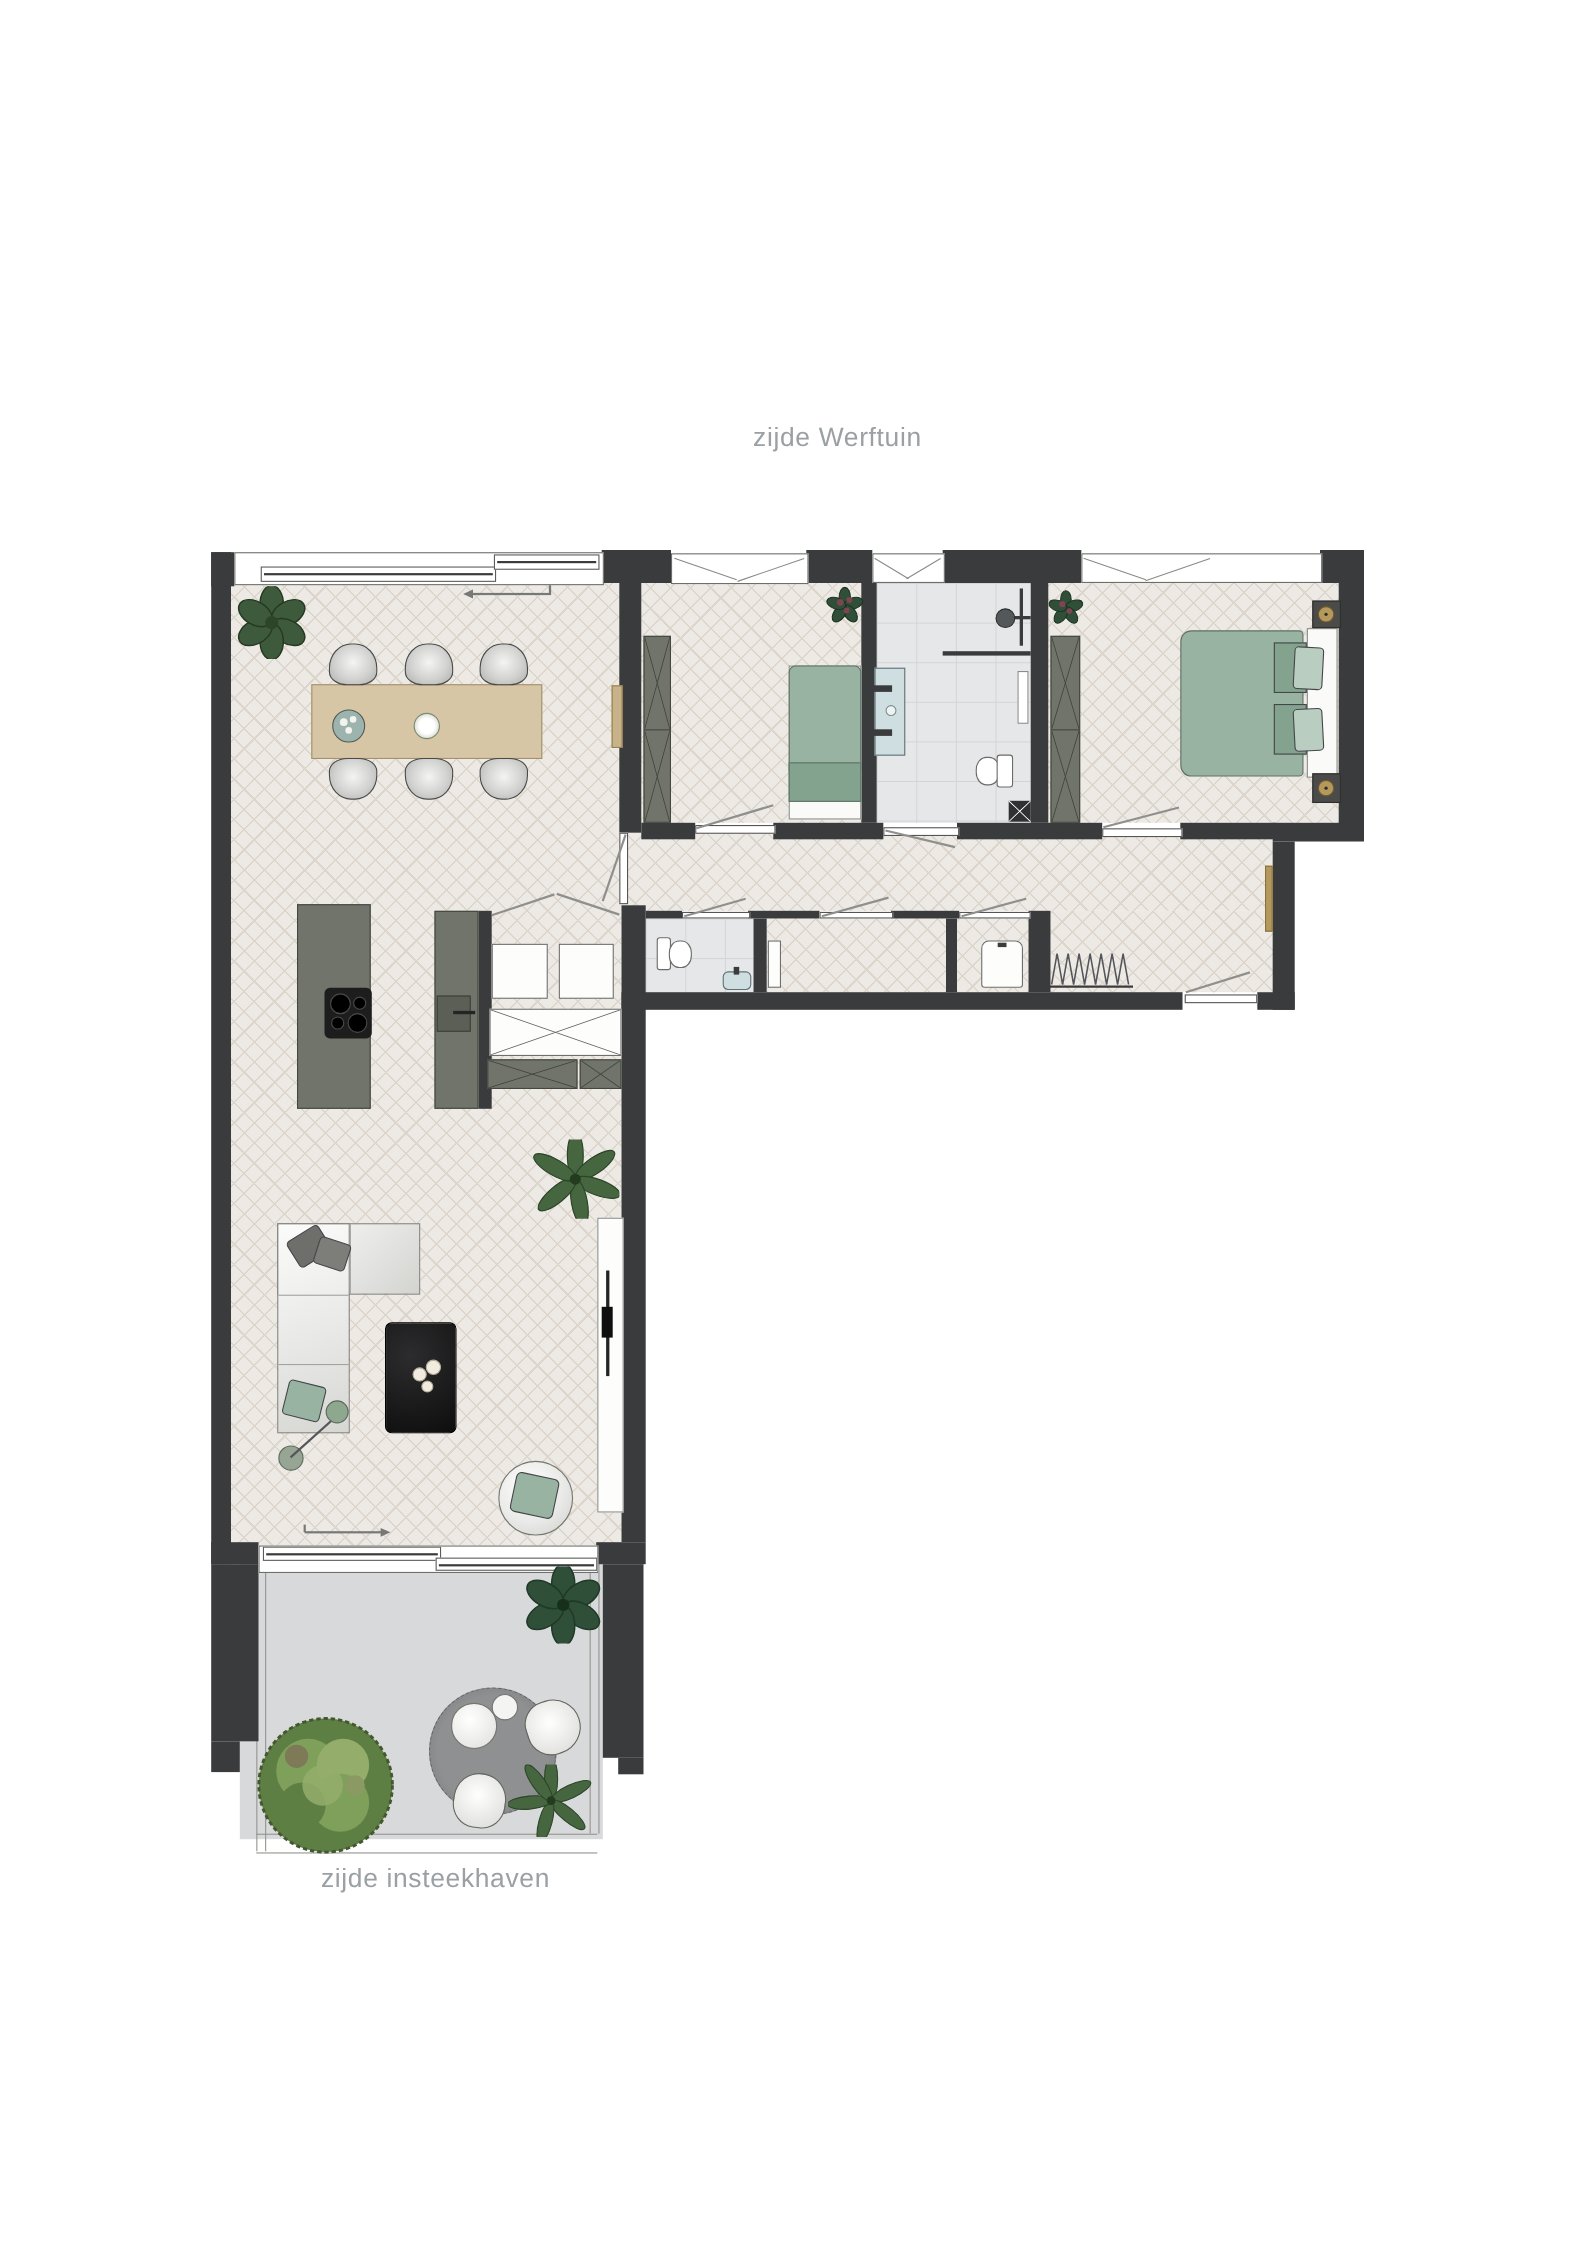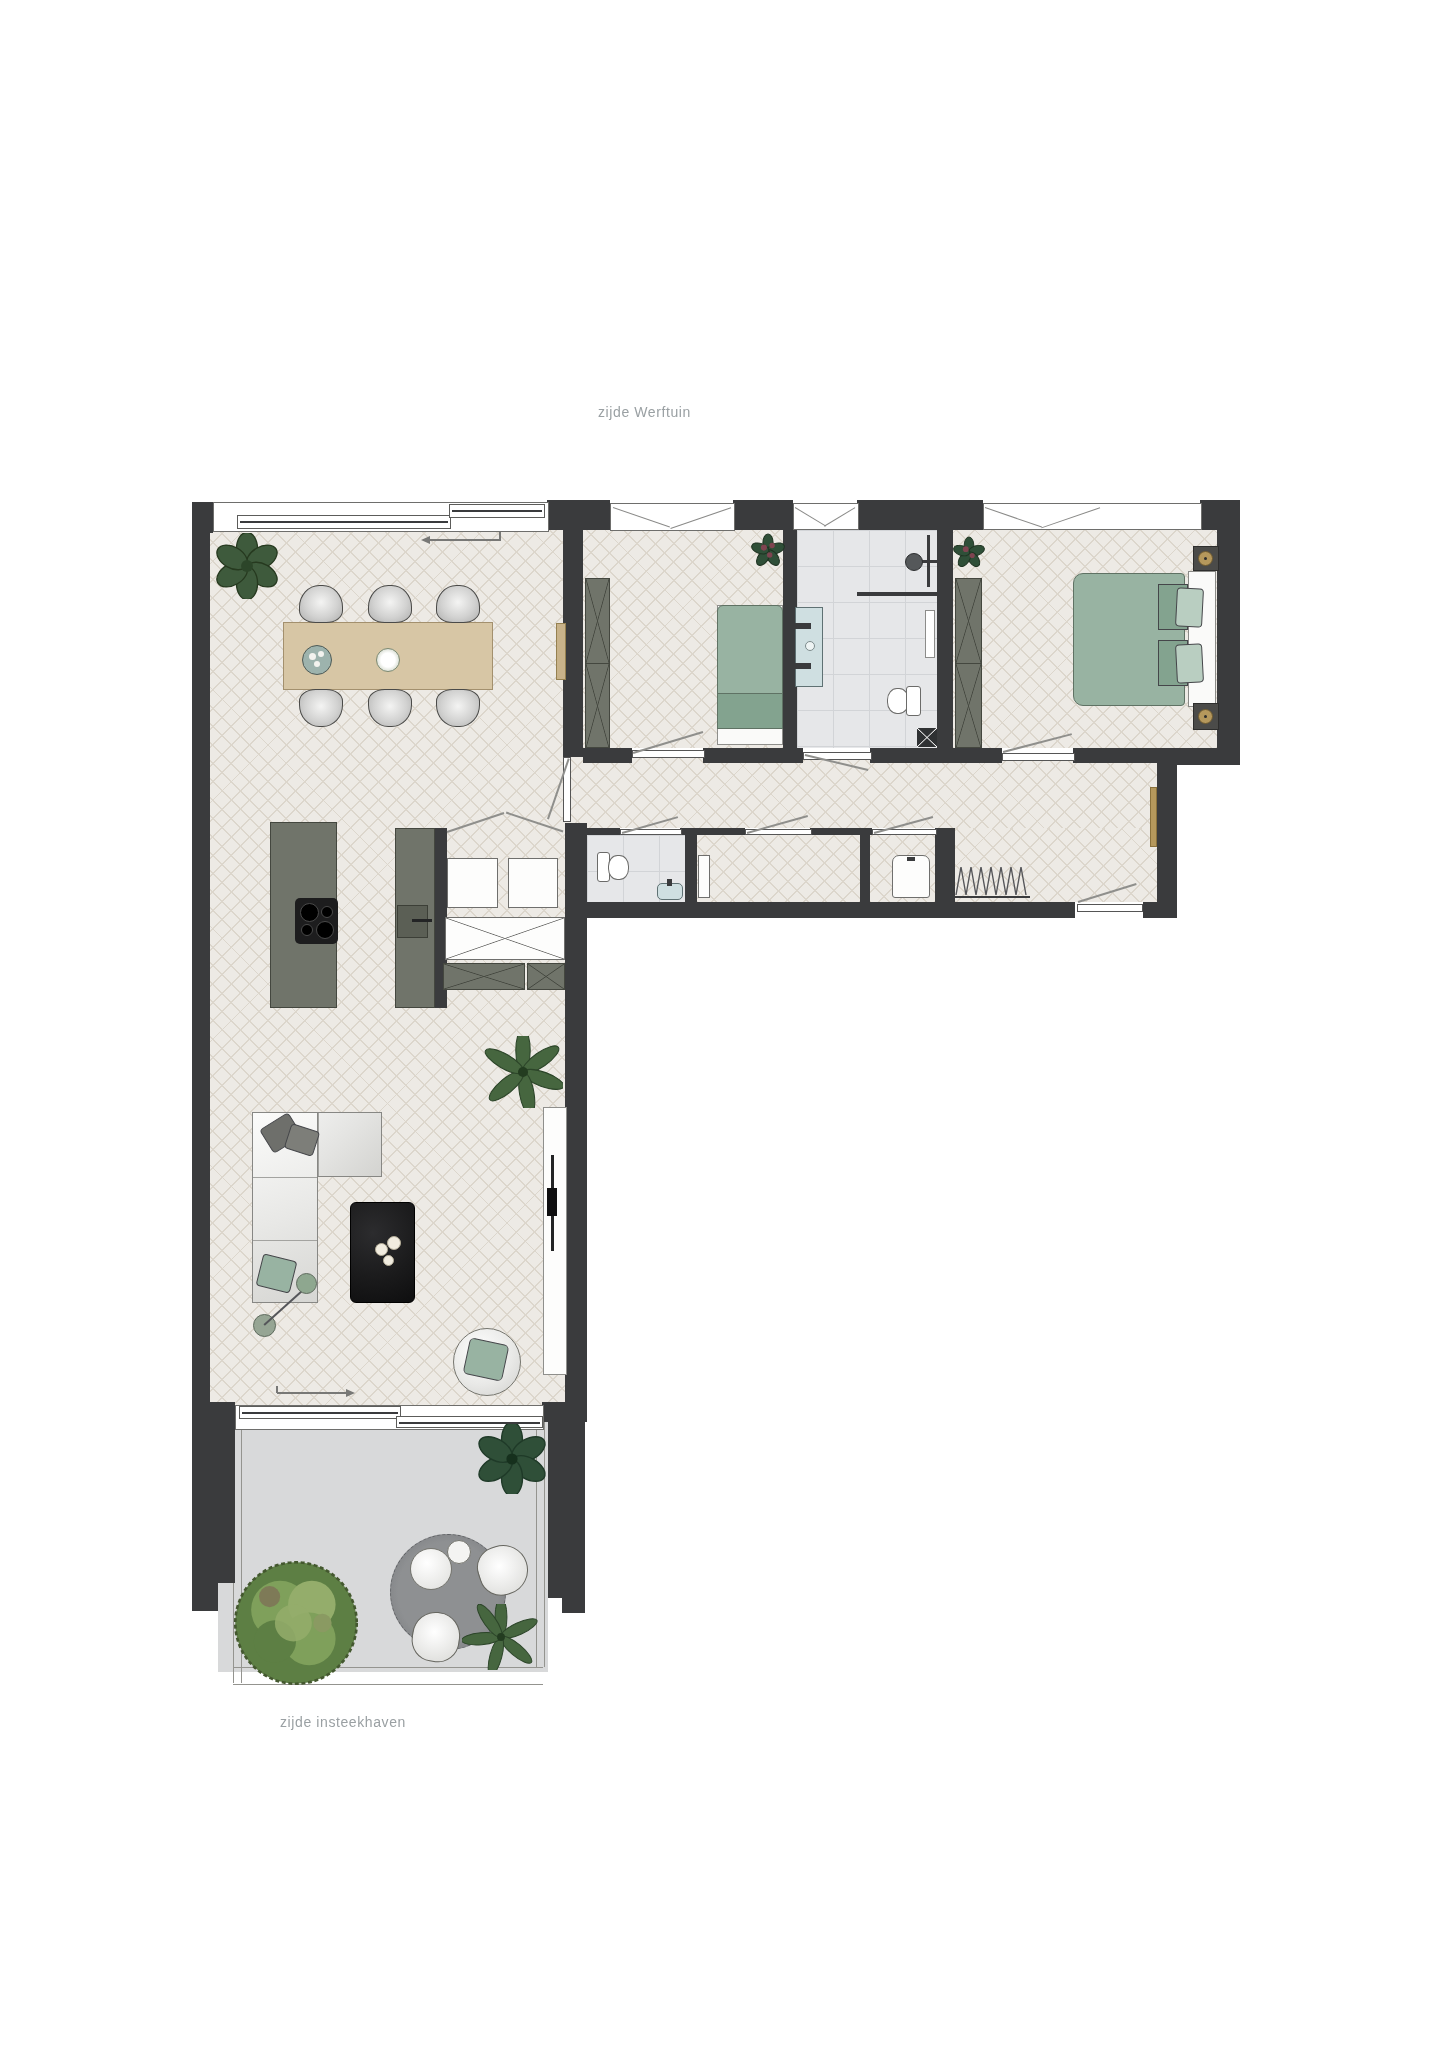--- a/index.html
+++ b/index.html
@@ -33,21 +33,21 @@
       linear-gradient(to top right, transparent calc(50% - 0.8px), #fff, transparent calc(50% + 0.8px)),
       linear-gradient(to bottom right, transparent calc(50% - 0.8px), #fff, transparent calc(50% + 0.8px));}
   .whitebox{position:absolute;background:#fdfdfc;border:1.5px solid #6f6f6d;z-index:50;box-sizing:border-box;}
   .chair{position:absolute;width:44px;height:38px;z-index:52;
     background:radial-gradient(ellipse at 50% 45%, #f4f4f3 0%, #d2d2d1 55%, #aeaead 100%);
     border:1.5px solid #4a4a48;box-sizing:border-box;
     border-radius:46% 46% 38% 38% / 58% 58% 32% 32%;}
   .chair.flip{border-radius:38% 38% 46% 46% / 32% 32% 58% 58%;}
   .seam{position:absolute;background:#a3a3a0;z-index:53;}
   .pillow{position:absolute;z-index:54;box-sizing:border-box;border:1.2px solid #45464a;}
-  .lbl{position:absolute;color:var(--textGray);font-size:14px;letter-spacing:.6px;text-align:left;z-index:90;margin-top:20px;}
+  .lbl{position:absolute;color:var(--textGray);font-size:24px;letter-spacing:.6px;text-align:right;z-index:90;}
   svg{display:block;}
   .plant{z-index:70;}
 </style>
 </head>
 <body>
 
 <div class="plan">
 
   <div class="floor-wood" style="left:210px;top:530px;width:355px;height:875px;"></div>
   <div class="floor-wood" style="left:583px;top:530px;width:200px;height:218px;"></div>

